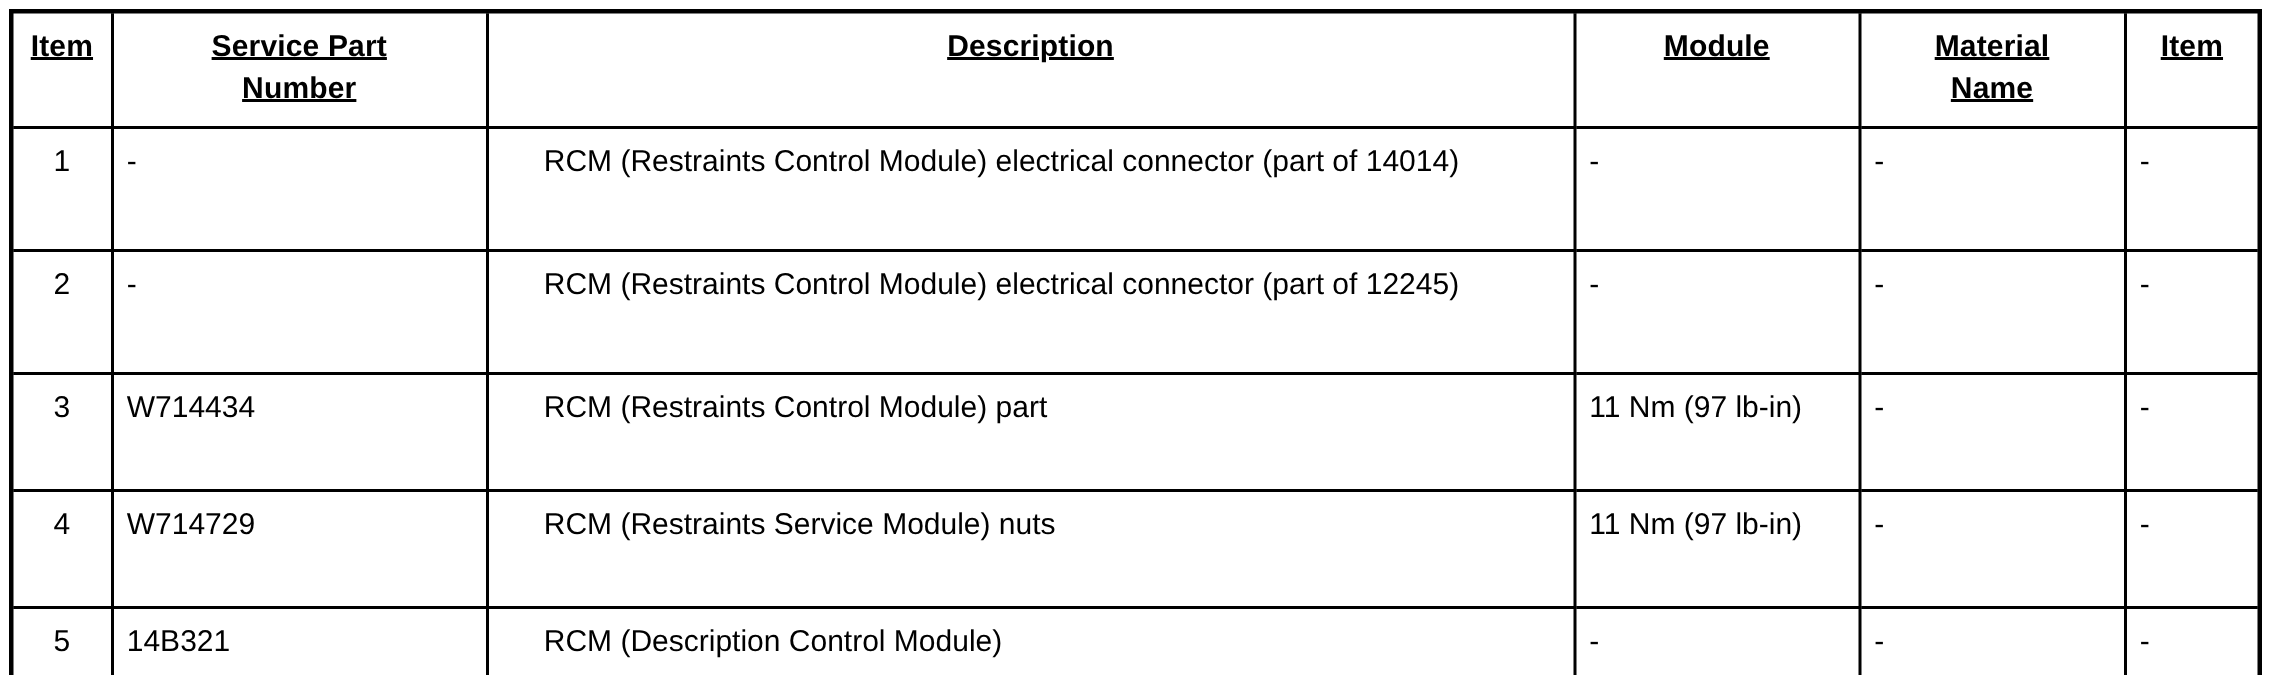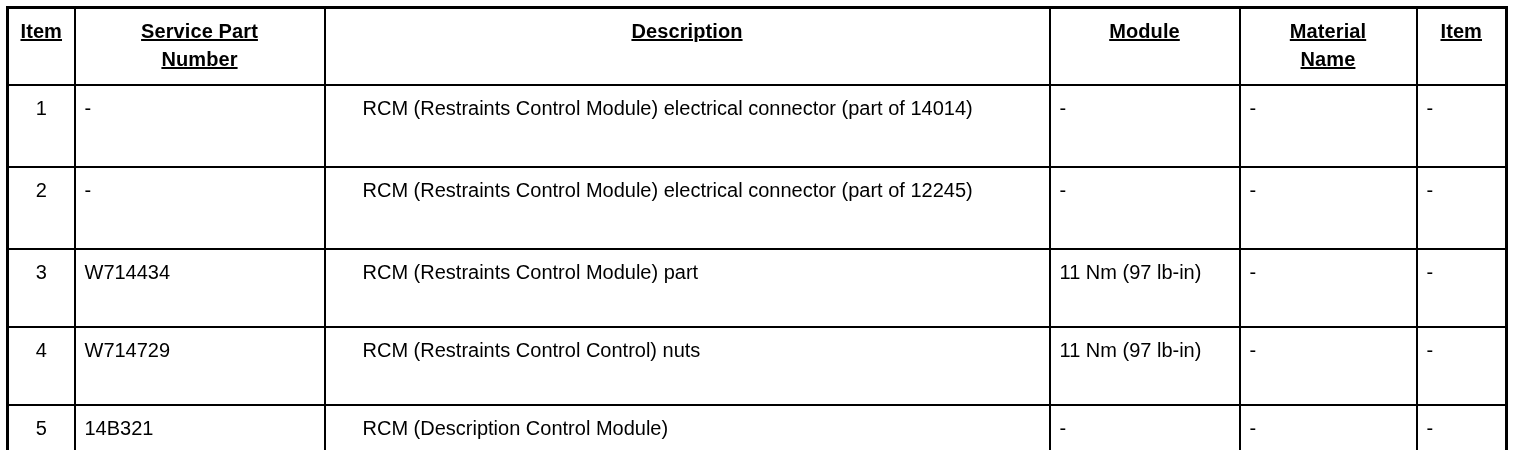--- a/index.html
+++ b/index.html
@@ -191,21 +191,21 @@
       </tr>
 
       <tr class="r-mid">
         <td class="item-cell">
           <span class="cell-text">4</span>
         </td>
         <td>
           <span class="cell-text">W714729</span>
         </td>
         <td class="desc-cell">
-          <span class="cell-text">RCM (Restraints Control Control) nuts</span>
+          <span class="cell-text">RCM (Restraints Service Module) nuts</span>
         </td>
         <td>
           <span class="cell-text">11 Nm (97 lb-in)</span>
         </td>
         <td>
           <span class="cell-text">-</span>
         </td>
         <td>
           <span class="cell-text">-</span>
         </td>

